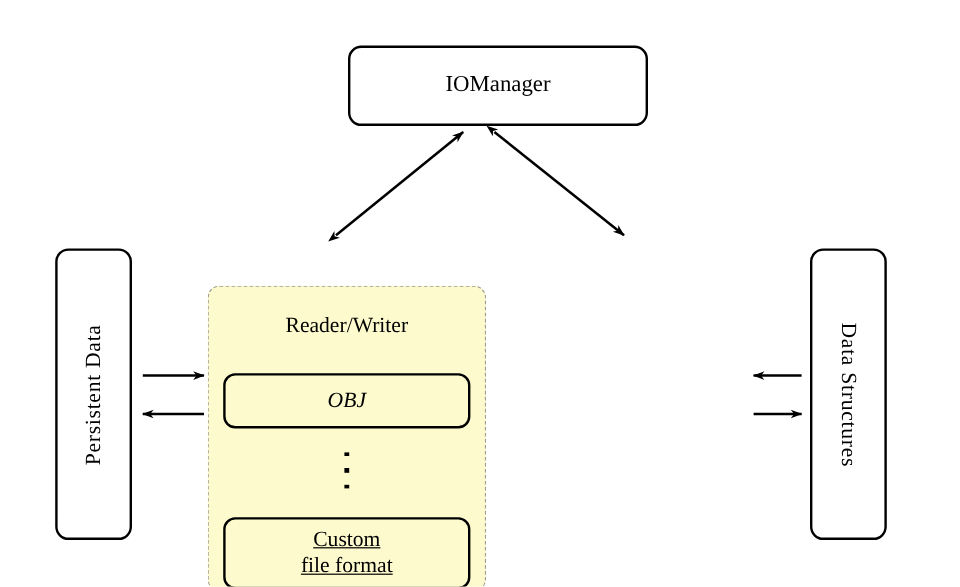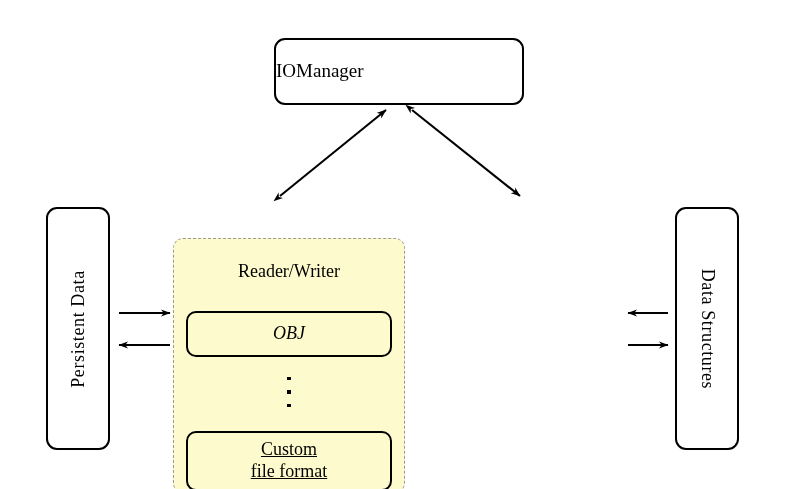--- a/index.html
+++ b/index.html
@@ -19,23 +19,24 @@
 
   
   .node {
     position: absolute;
     box-sizing: border-box;
     border: 2.2px solid #000000;
     border-radius: 9px;
     background: #ffffff;
     display: flex;
     align-items: center;
-    justify-content: flex-start;
+    justify-content: center;
     text-align: center;
     line-height: 1.18;
+    margin-left: 16px;
   }
 
   #io-manager {
     left: 274px;
     top: 38px;
     width: 250px;
     height: 67px;
     font-size: 19px;
     border-radius: 11px;
   }

